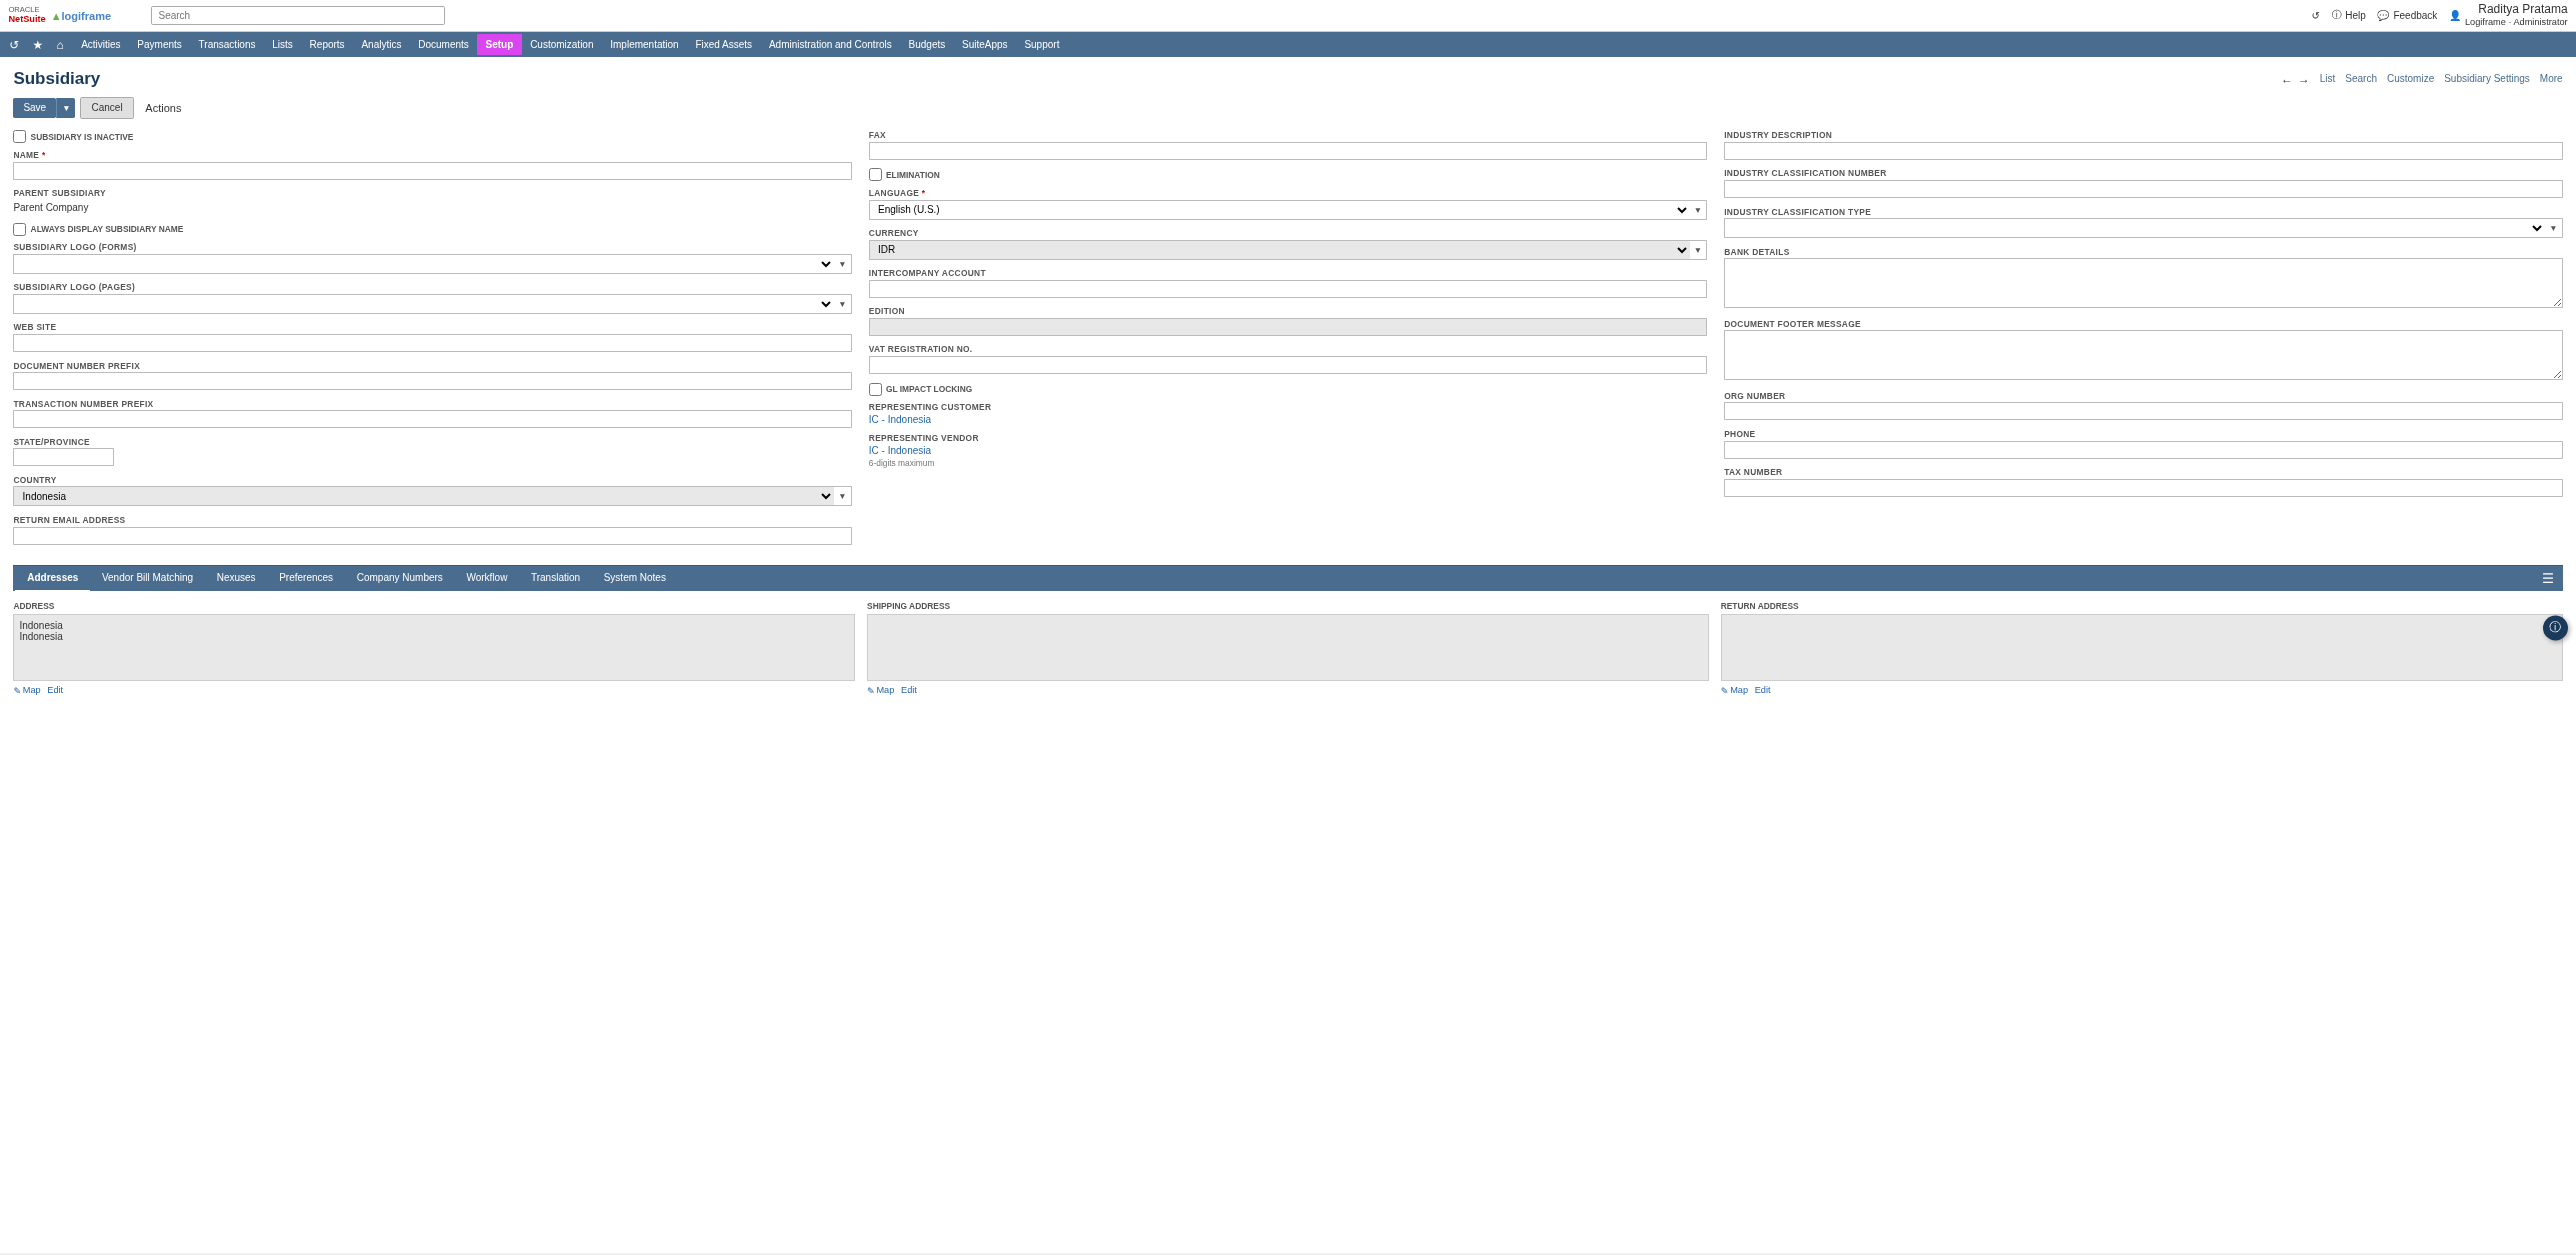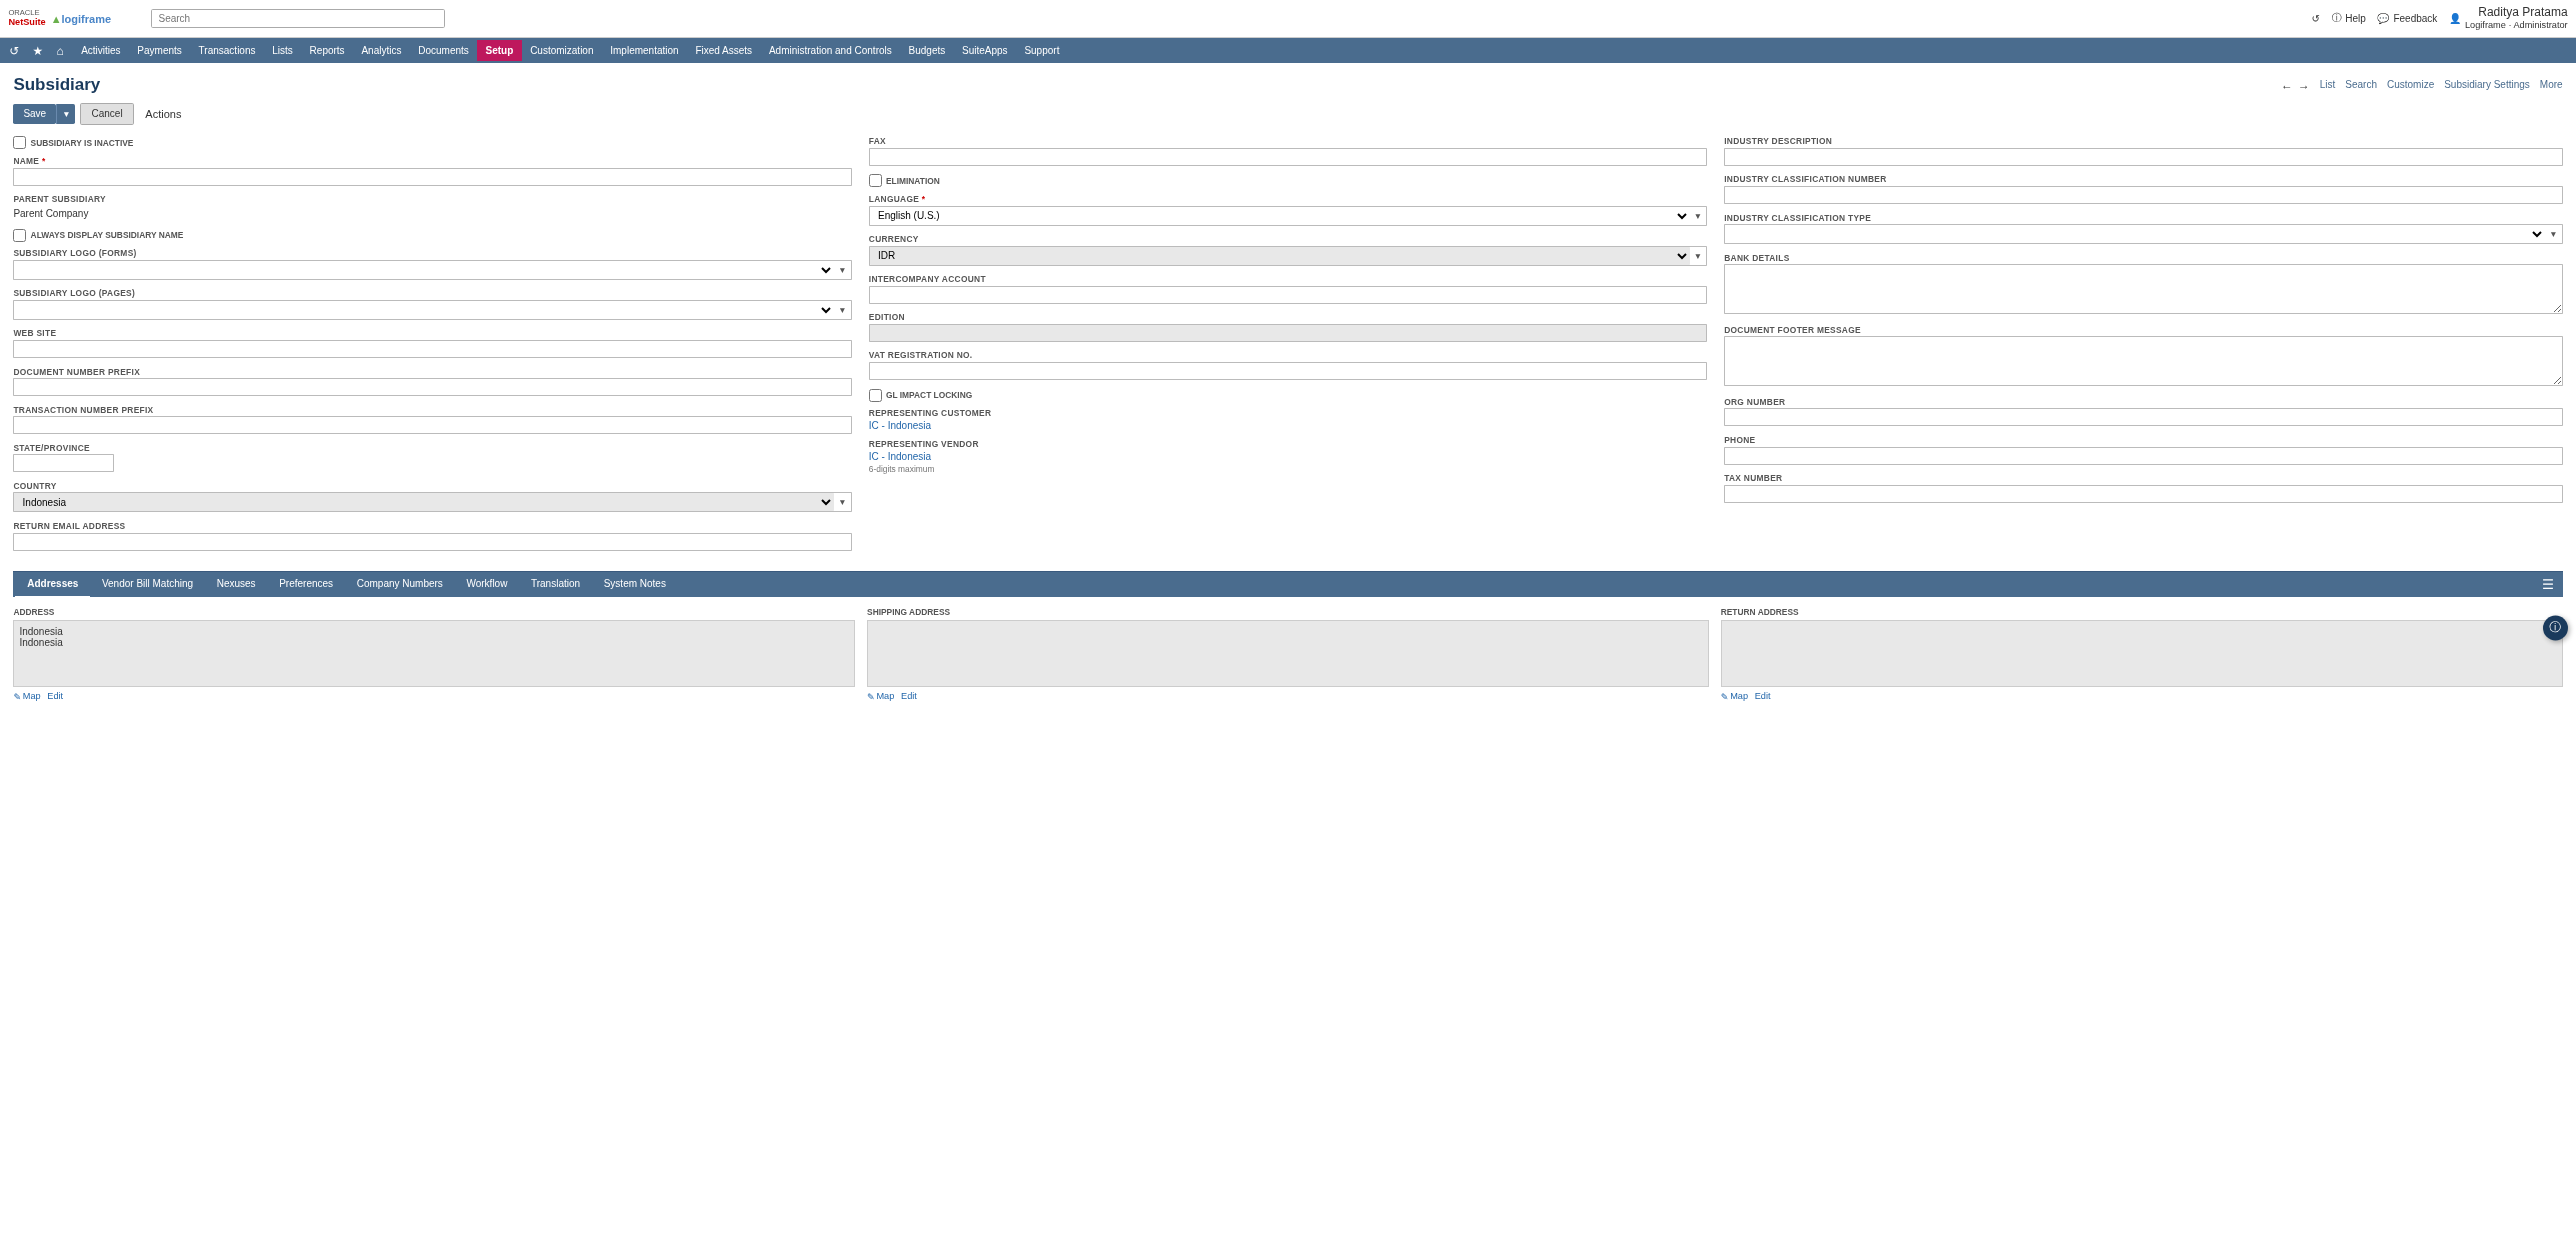--- a/index.html
+++ b/index.html
@@ -4,21 +4,21 @@
   <style>
     * { box-sizing: border-box; margin: 0; padding: 0; }
     body { font-family: Arial, sans-serif; font-size: 10px; color: #333; background: #f0f0f0; }
 
     
     .top-bar {
       background: #fff;
       display: flex;
       align-items: center;
       padding: 0 8.4px;
-      height: 38px;
+      height: 32px;
       border-bottom: 0.8px solid #ccc;
       gap: 8.4px;
     }
     .logo-area { display: flex; align-items: center; gap: 5px; min-width: 134px; }
     .oracle-netsuite { font-size: 9.2px; font-weight: bold; color: #c00; line-height: 1.2; }
     .oracle-text { font-size: 7.6px; font-weight: normal; color: #555; }
     .logiframe-logo { font-size: 11px; font-weight: bold; color: #4a86c8; }
     .search-bar-container { flex: 1; max-width: 294px; }
     .search-bar {
       width: 100%; padding: 3.4px 6.7px; border: 0.8px solid #aaa;
@@ -40,21 +40,21 @@
     }
     .nav-home-icons { display: flex; align-items: center; gap: 5px; margin-right: 5px; }
     .nav-icon-btn {
       color: #fff; font-size: 11.8px; cursor: pointer;
       padding: 1.7px 4.2px; border-radius: 1.7px;
     }
     .nav-item {
       color: #fff; font-size: 10px; cursor: pointer;
       padding: 5px 8.4px; white-space: nowrap;
     }
-    .nav-item.active { background: #be185d; font-weight: bold; }
+    .nav-item.active { background: #d946ef; font-weight: bold; }
 
     
     .page-content { background: #fff; padding: 11.8px 13.4px; min-height: calc(100vh - 59px); }
 
     
     .page-title-row {
       display: flex; align-items: center; justify-content: space-between;
       margin-bottom: 8.4px;
     }
     .page-title { font-size: 17px; font-weight: bold; color: #1a3a5c; }

